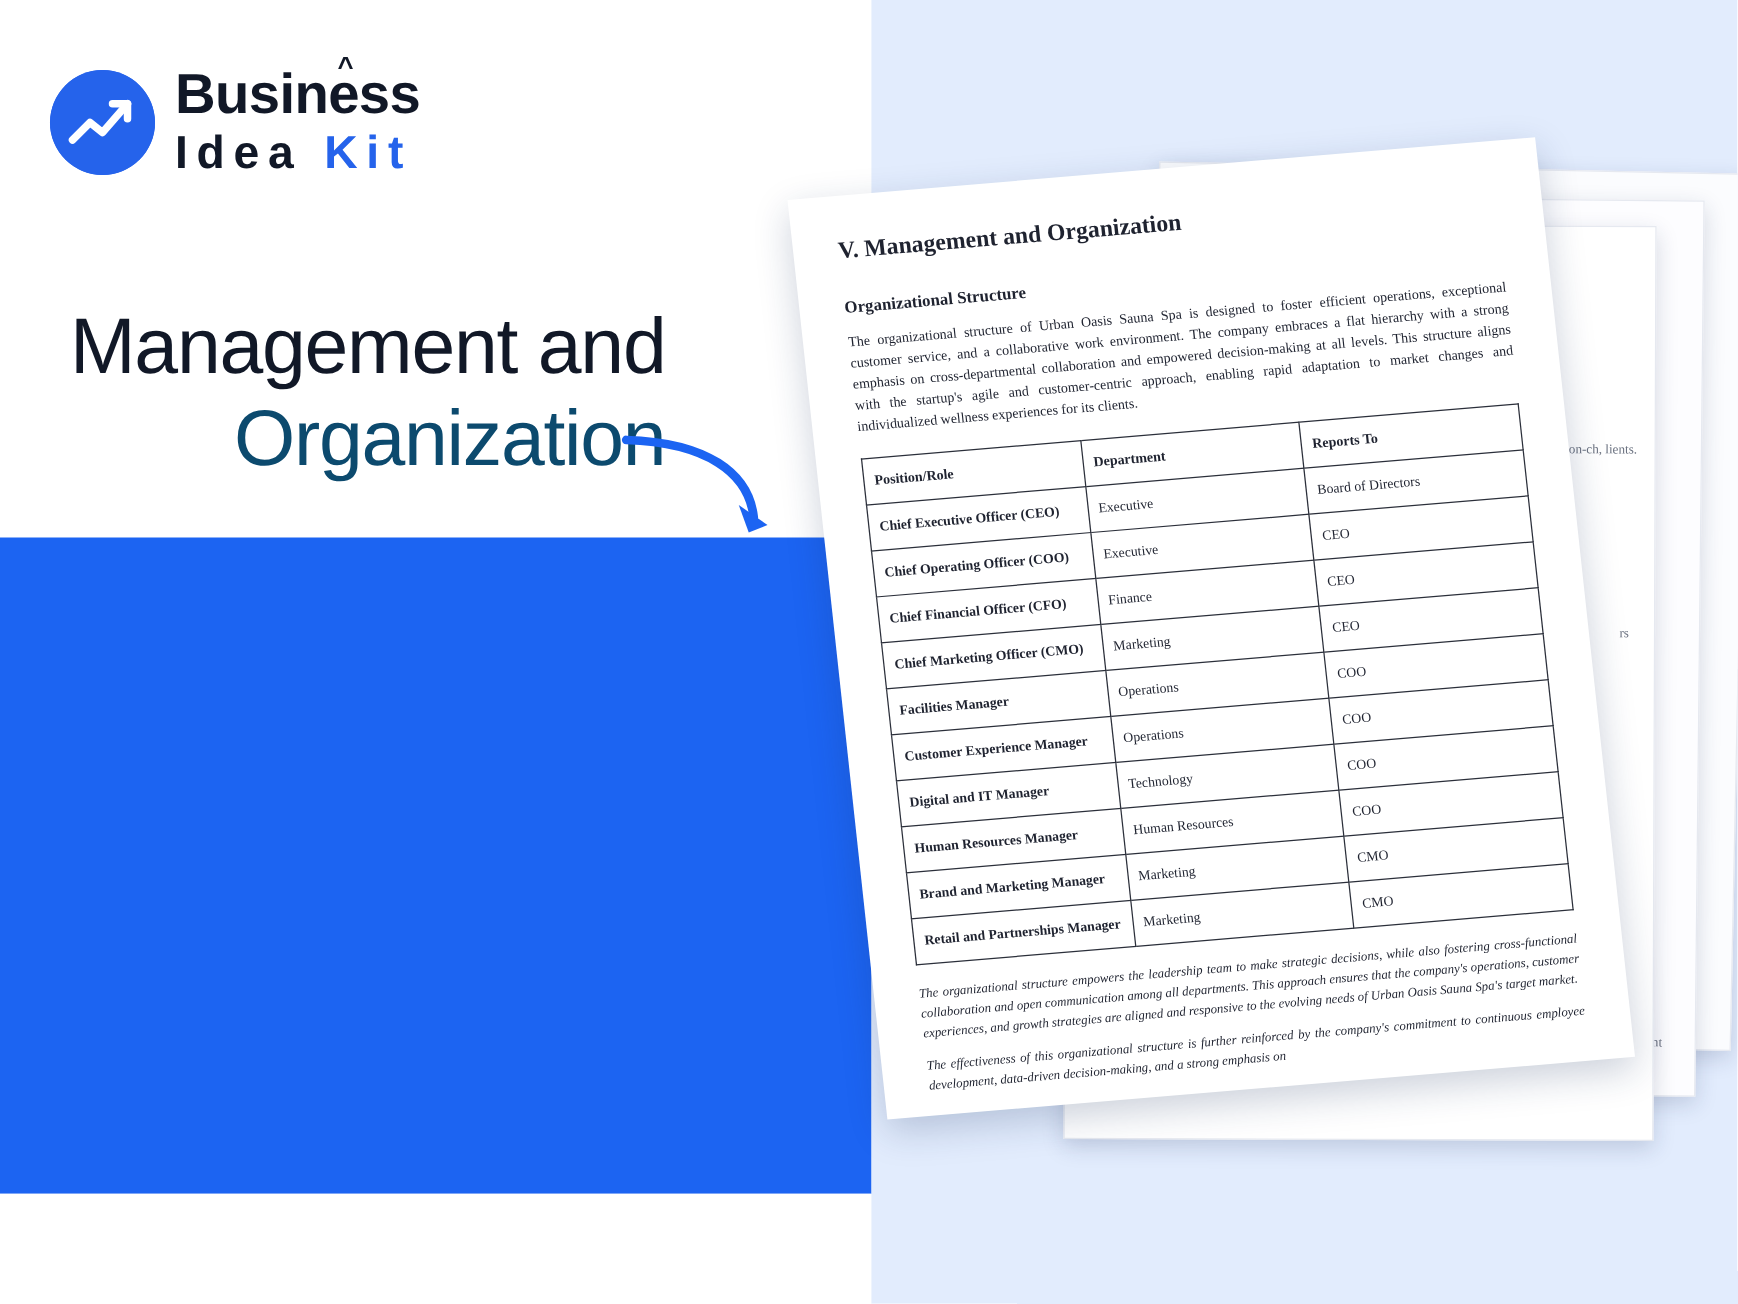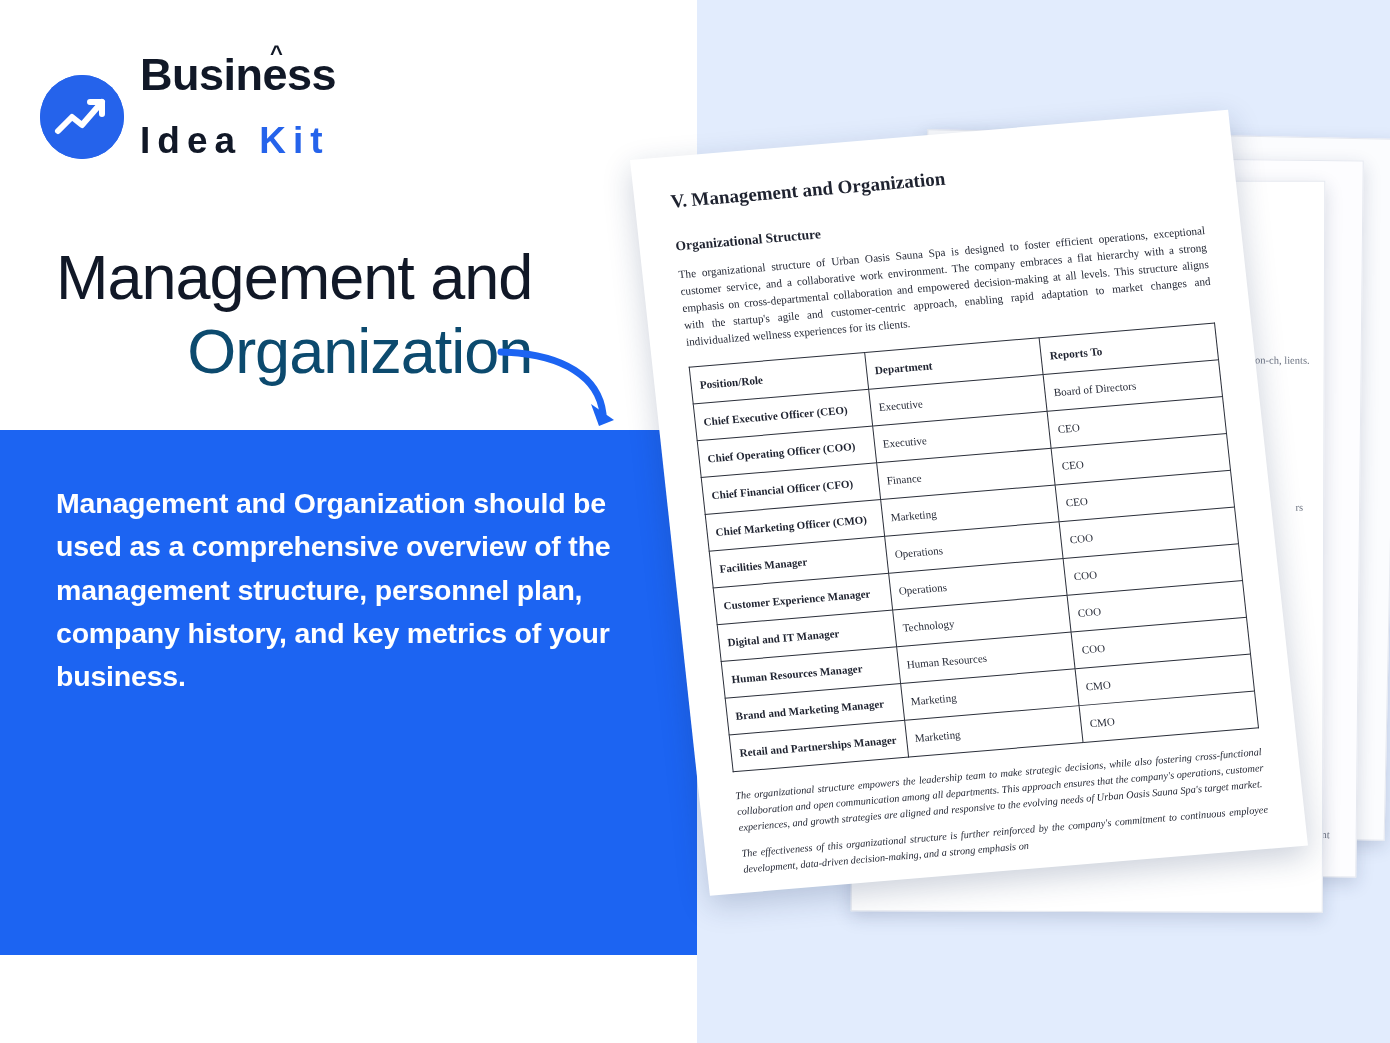--- a/index.html
+++ b/index.html
@@ -82,21 +82,21 @@
     font-weight: bold;
     color: #111827;
     letter-spacing: -0.5px;
     position: relative;
   }
   .logo-line2 {
     font-size: 37px;
     font-weight: bold;
     color: #111827;
     letter-spacing: 7px;
-    margin-top: 25px;
+    margin-top: 6px;
   }
   .logo-line2 .kit { color: #2563eb; }
   .hat {
     position: absolute;
     left: 130px;
     top: -9px;
     font-size: 22px;
     color: #111827;
     font-weight: bold;
   }
@@ -303,21 +303,20 @@
     <div class="accent">Organization</div>
   </div>
 
   <div class="arrow">
     <svg width="130" height="100" viewBox="0 0 130 100" aria-hidden="true">
       <path d="M6 12 C 70 14, 104 38, 108 74" fill="none" stroke="#1c64f2" stroke-width="7" stroke-linecap="round"></path>
       <polygon points="96,64 119,80 104,86" fill="#1c64f2"></polygon>
     </svg>
   </div>
 
-  <div class="description">Management and Organization should be used as a comprehensive overview of the management structure, personnel plan, company history, and key metrics of your business.</div>
 
   <div class="papers">
 
     <div class="sheet sheet-back3"></div>
     <div class="sheet sheet-back2">
       <div class="sheet-faded-text3">o ent</div>
     </div>
     <div class="sheet sheet-back1">
       <div class="sheet-faded-text">ns, a flat on-ch, lients.</div>
       <div class="sheet-faded-text2">rs</div>

